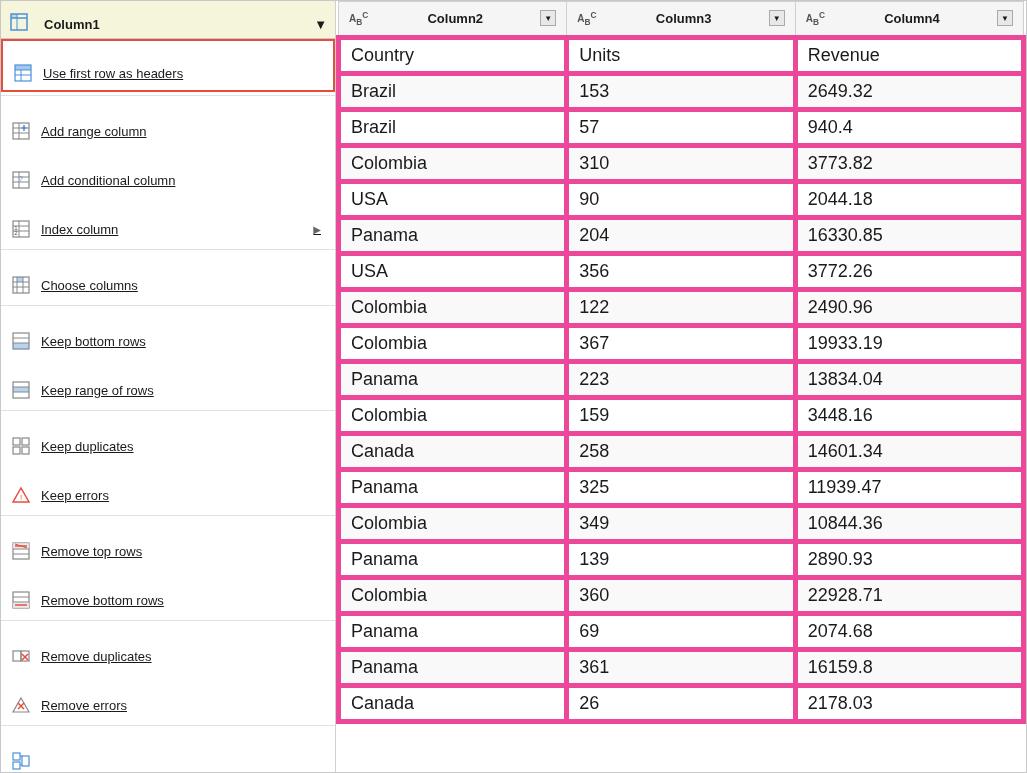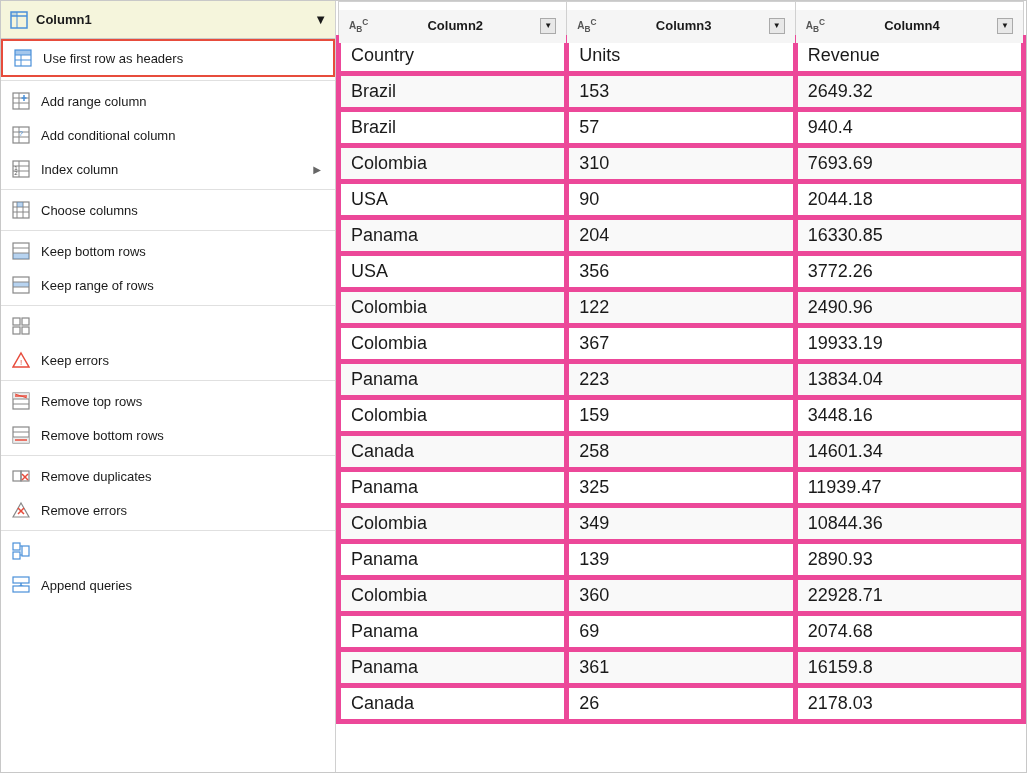--- a/index.html
+++ b/index.html
@@ -26,26 +26,26 @@
       background: #fff;
       border-right: 1px solid #d0d0d0;
       display: flex;
       flex-direction: column;
       overflow: hidden;
     }
 
     
     .menu-header {
       display: flex;
-      align-items: center;
+      align-items: flex-end;
       background: #f5f5dc;
       border-bottom: 1px solid #c8c8c8;
       padding: 6px 8px;
       height: 38px;
-      gap: 7px;
+      gap: 15px;
     }
 
     .menu-header .col-icon {
       width: 20px;
       height: 20px;
       display: flex;
       align-items: center;
       justify-content: center;
       flex-shrink: 0;
     }
@@ -57,25 +57,26 @@
     }
 
     .menu-items {
       overflow-y: auto;
       flex: 1;
     }
 
     .menu-item {
       display: flex;
       align-items: center;
-      padding: 7px 14px 7px 10px;
+      padding: 22px 14px 7px 10px;
       cursor: pointer;
       gap: 10px;
       min-height: 34px;
       position: relative;
+      text-decoration: underline;
     }
 
     .menu-item.highlighted {
       background: #fff;
       border: 2px solid #e74c3c;
     }
 
     .menu-item .item-icon {
       width: 20px;
       height: 20px;
@@ -127,21 +128,21 @@
 
     thead tr th {
       background: #f5f5f5;
       border: 1px solid #d0d0d0;
       padding: 6px 10px;
       font-weight: 600;
       font-size: 13px;
       white-space: nowrap;
       height: 36px;
       position: sticky;
-      top: 8px;
+      top: 0;
       z-index: 2;
       margin-top: 16px;
     }
 
     thead tr th .th-inner {
       display: flex;
       align-items: center;
       gap: 6px;
     }
 
@@ -303,20 +304,21 @@
 
       <div class="menu-item">
         <div class="item-icon">
           <svg class="icon-svg" viewBox="0 0 18 18" xmlns="http://www.w3.org/2000/svg">
             <rect x="1" y="1" width="7" height="7" fill="none" stroke="#888" stroke-width="1.2"></rect>
             <rect x="10" y="1" width="7" height="7" fill="none" stroke="#888" stroke-width="1.2"></rect>
             <rect x="1" y="10" width="7" height="7" fill="none" stroke="#888" stroke-width="1.2"></rect>
             <rect x="10" y="10" width="7" height="7" fill="none" stroke="#888" stroke-width="1.2"></rect>
           </svg>
         </div>
+        <span class="item-label">Keep duplicates</span>
       </div>
 
       <div class="menu-item">
         <div class="item-icon">
           <svg class="icon-svg" viewBox="0 0 18 18" xmlns="http://www.w3.org/2000/svg">
             <polygon points="9,2 17,16 1,16" fill="none" stroke="#e74c3c" stroke-width="1.5"></polygon>
             <text x="9" y="14" font-size="8" fill="#e74c3c" text-anchor="middle">!</text>
           </svg>
         </div>
         <span class="item-label">Keep errors</span>
@@ -446,21 +448,21 @@
               <td>2649.32</td>
             </tr>
             <tr>
               <td>Brazil</td>
               <td>57</td>
               <td>940.4</td>
             </tr>
             <tr>
               <td>Colombia</td>
               <td>310</td>
-              <td>7693.69</td>
+              <td>3773.82</td>
             </tr>
             <tr>
               <td>USA</td>
               <td>90</td>
               <td>2044.18</td>
             </tr>
             <tr>
               <td>Panama</td>
               <td>204</td>
               <td>16330.85</td>

